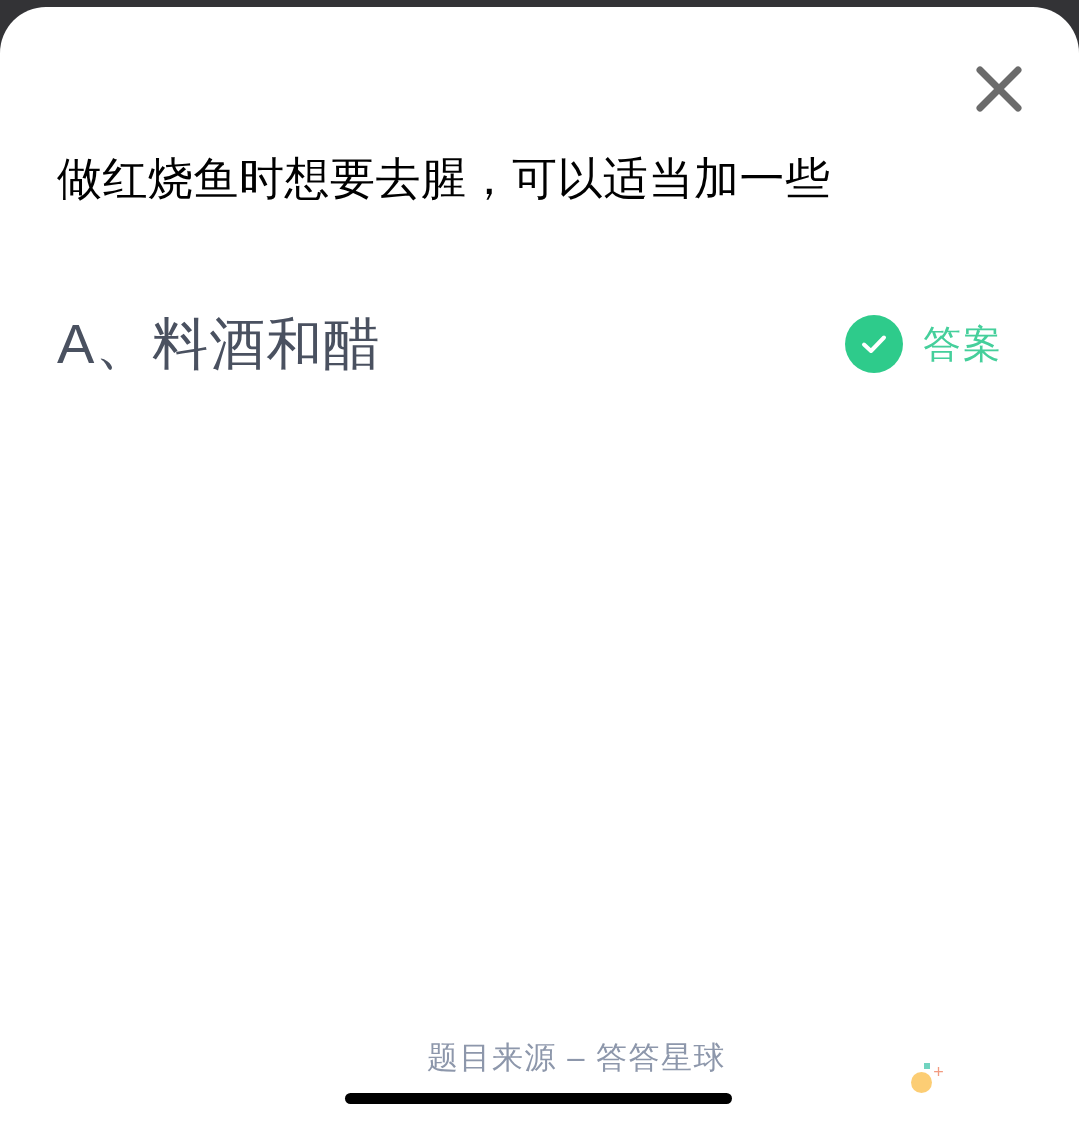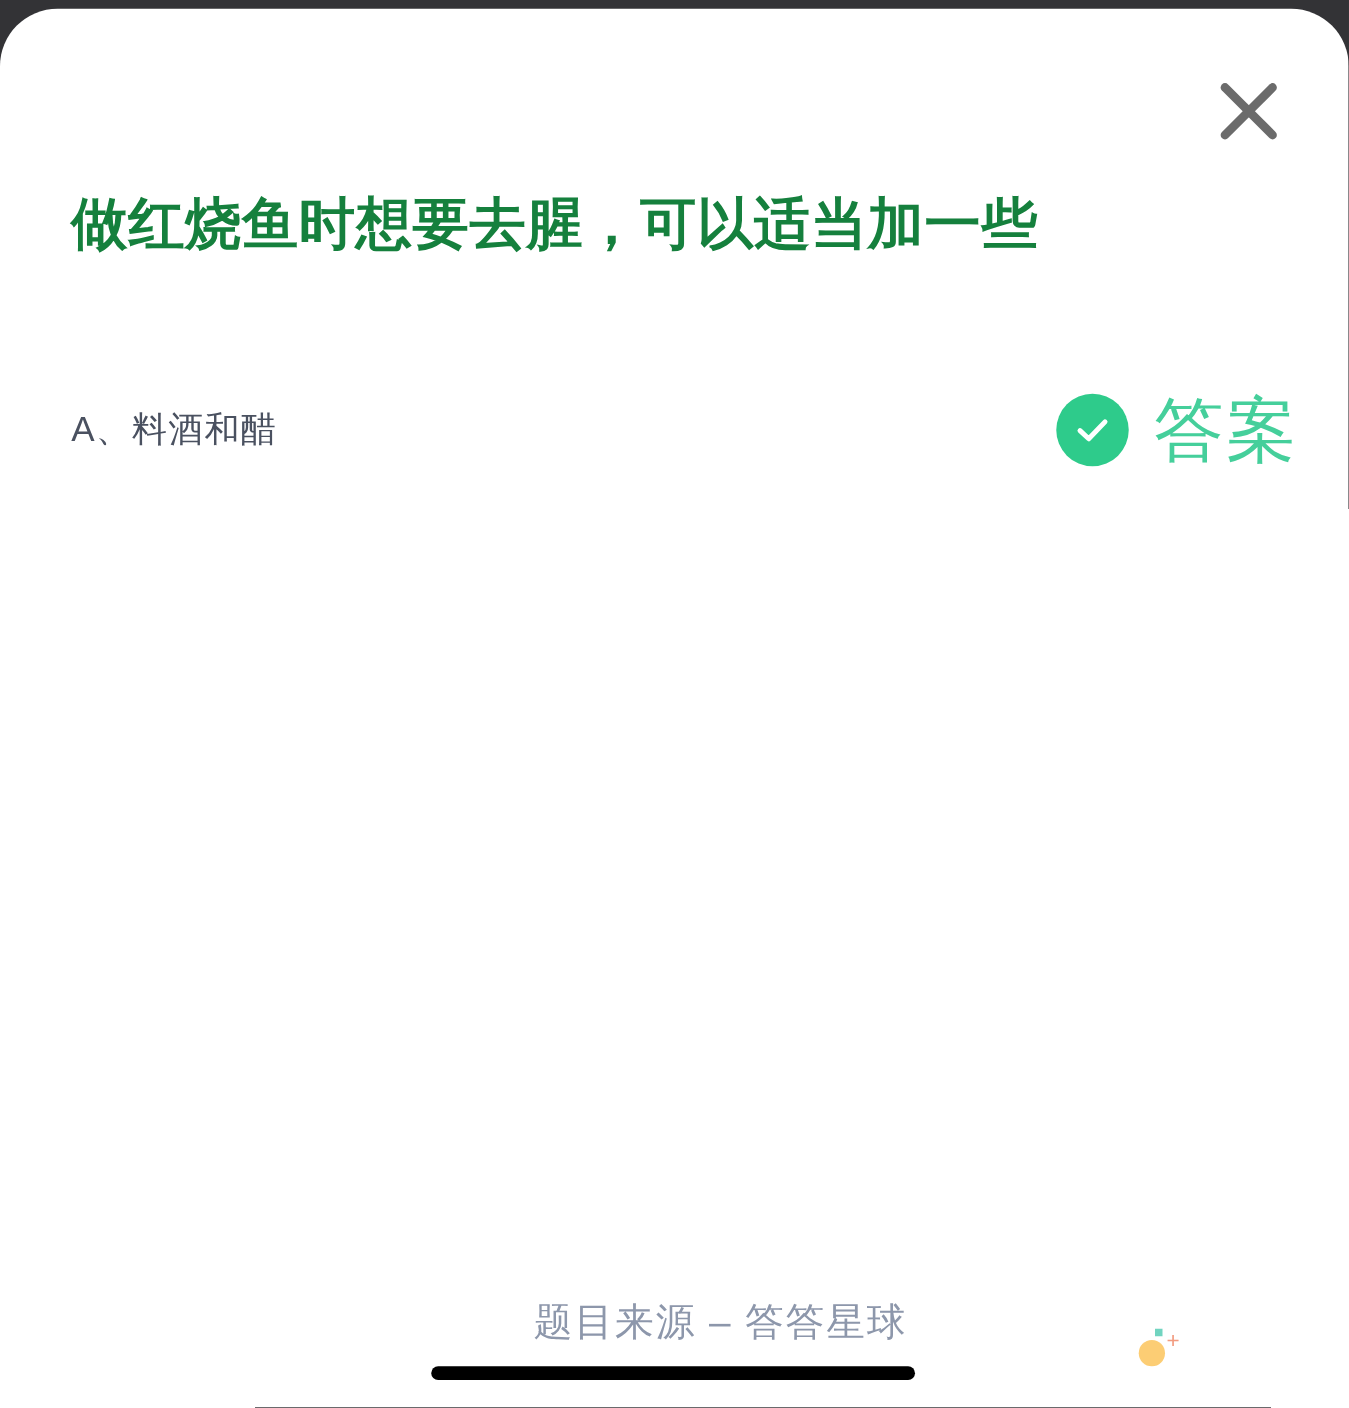--- a/index.html
+++ b/index.html
@@ -47,43 +47,43 @@
   }
   #close-btn svg { display: block; }
 
   
   #question-title {
     position: absolute;
     left: 57px;
     top: 143px;
     width: 960px;
     font-size: 45px;
-    font-weight: bold;
+    font-weight: normal;
     line-height: 1.28;
     letter-spacing: 0.5px;
-    color: #15803d;
+    color: #000000;
     white-space: pre-wrap;
   }
 
   
   .option-row {
     position: absolute;
     left: 0;
     width: 1079px;
     height: 70px;
     display: flex;
     align-items: center;
   }
   #option-a { top: 302px; }
   #option-b { top: 469px; }
 
   .option-label {
     position: absolute;
     left: 57px;
-    font-size: 28px;
+    font-size: 56px;
     line-height: 70px;
     color: #4a5160;
     letter-spacing: 1px;
     white-space: pre;
   }
 
   
   #answer-badge {
     position: absolute;
     left: 845px;
@@ -99,21 +99,21 @@
     height: 58px;
     border-radius: 50%;
     background: #2ecb8b;
     display: flex;
     align-items: center;
     justify-content: center;
     flex: 0 0 auto;
   }
   #answer-check-circle svg { display: block; }
   #answer-text {
-    font-size: 56px;
+    font-size: 38px;
     color: #45cf9b;
     letter-spacing: 2px;
     line-height: 58px;
     white-space: pre;
   }
 
   
   #source-line {
     position: absolute;
     left: 0;

